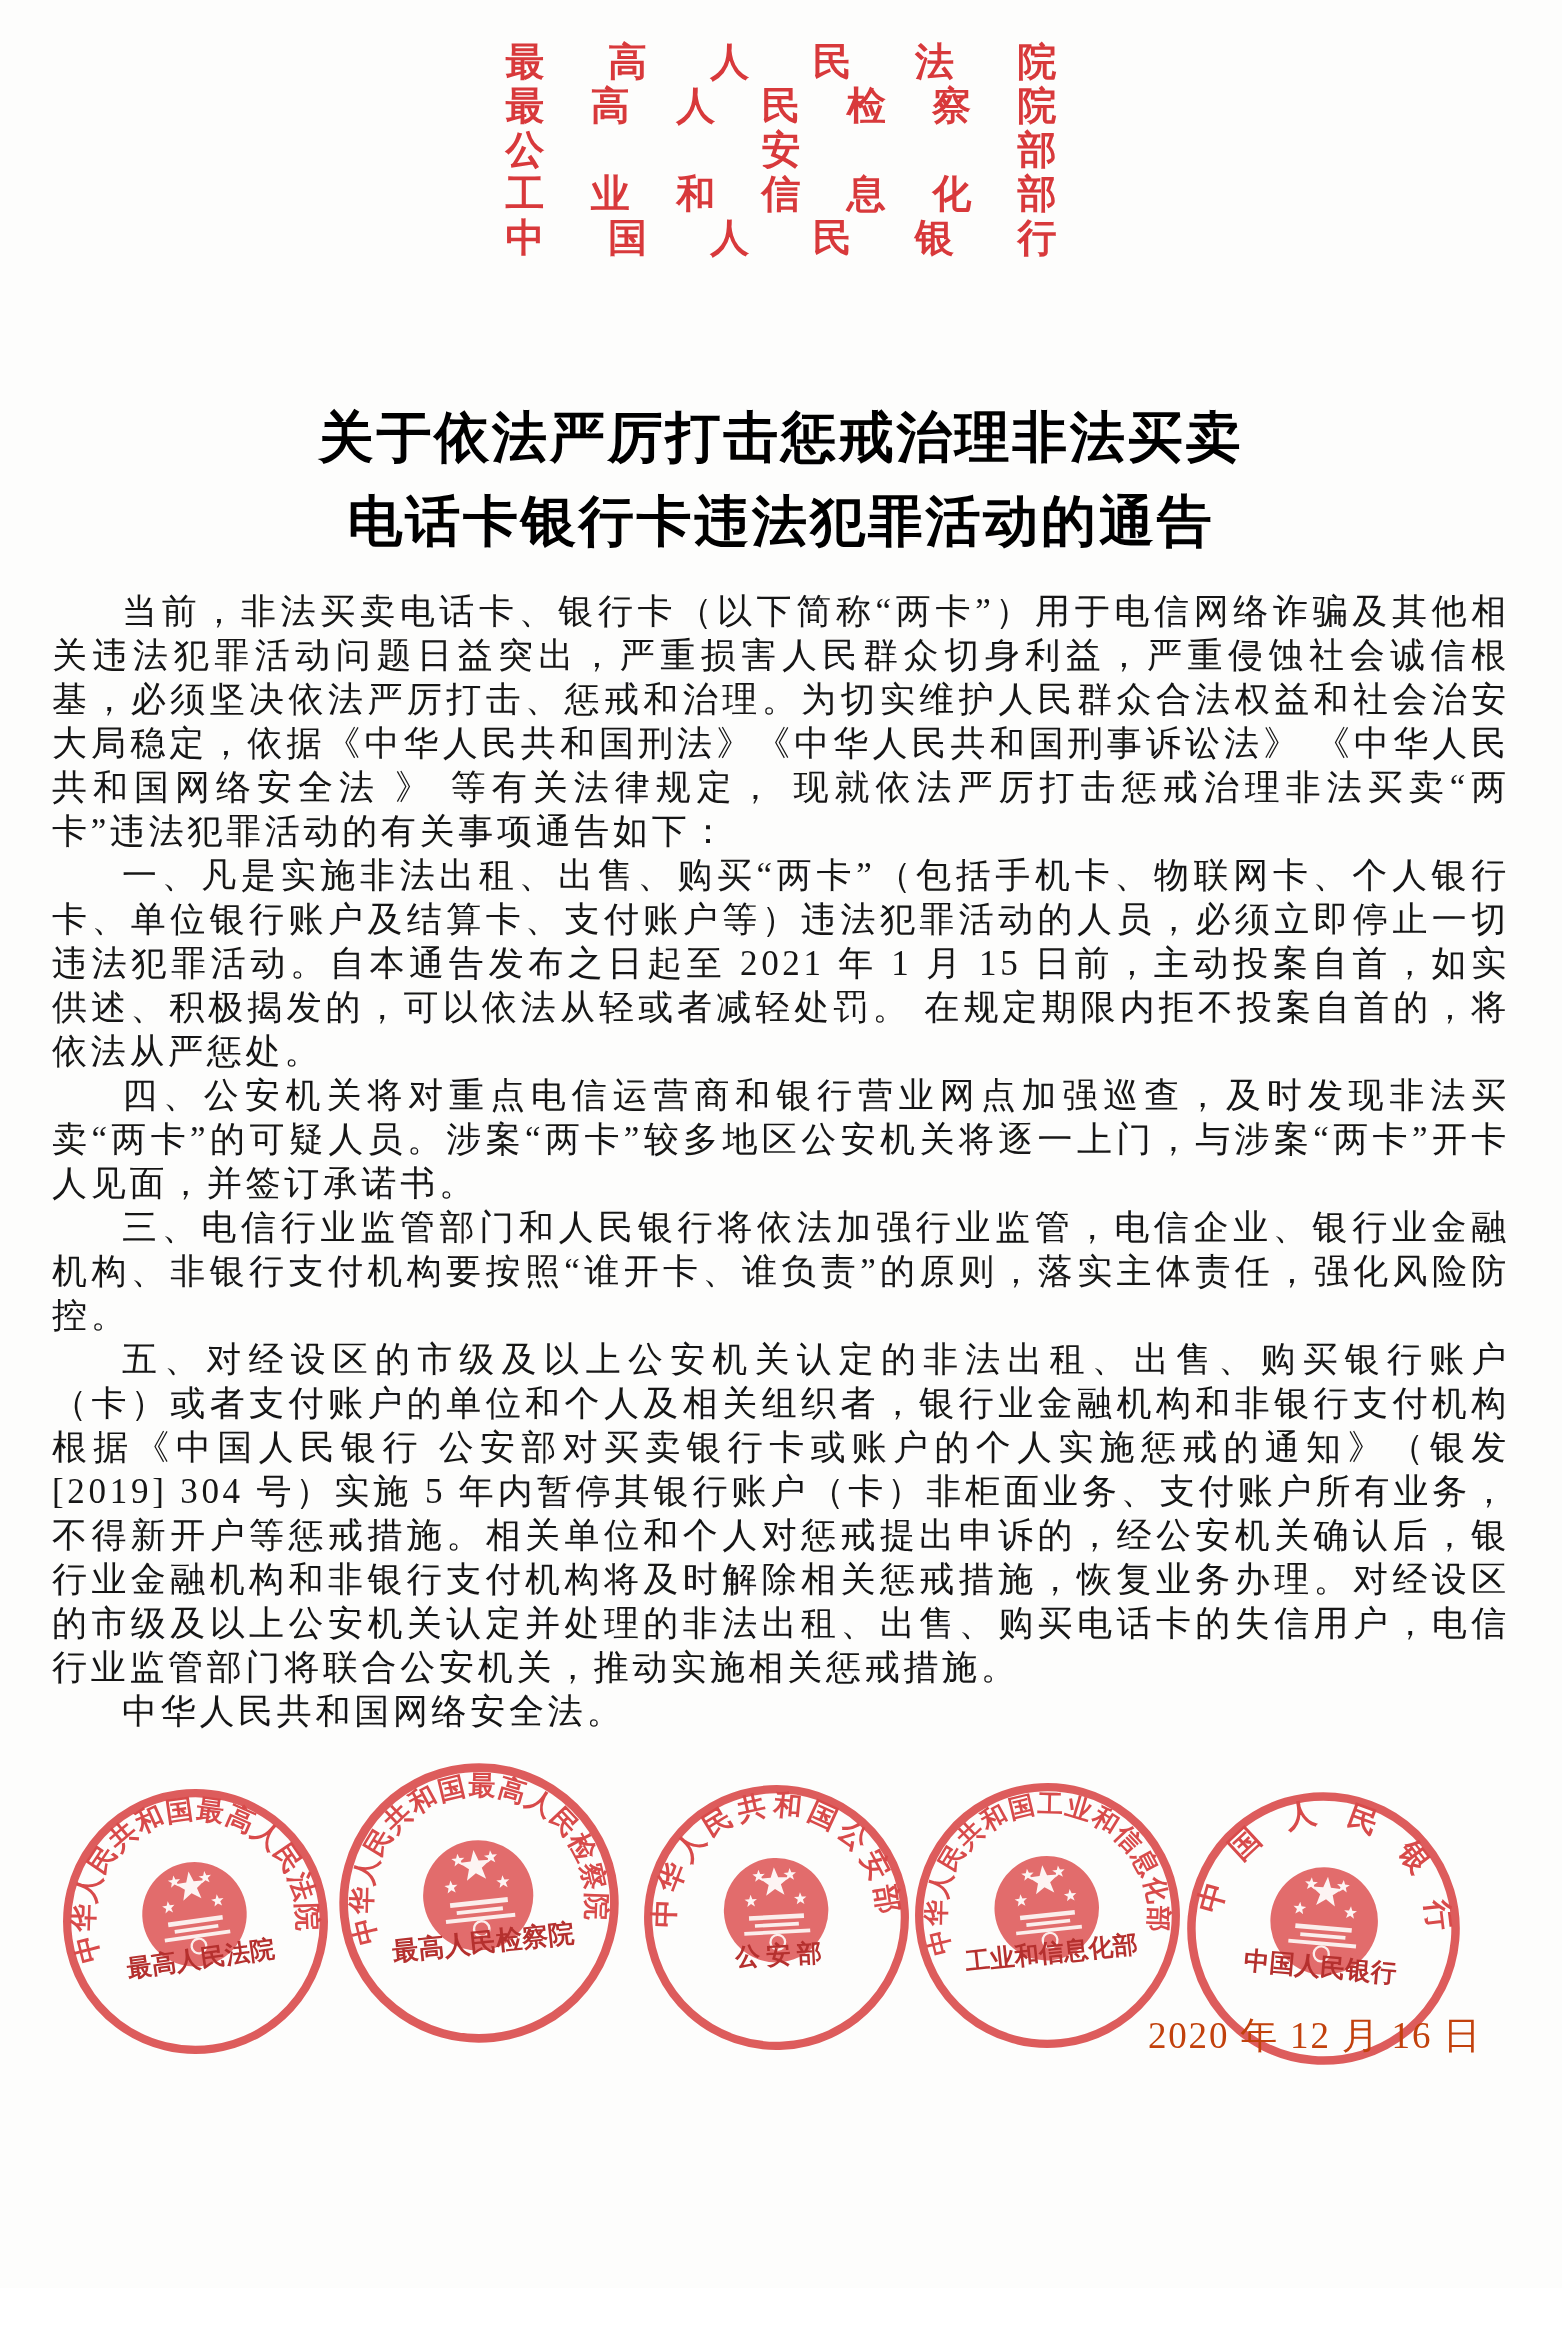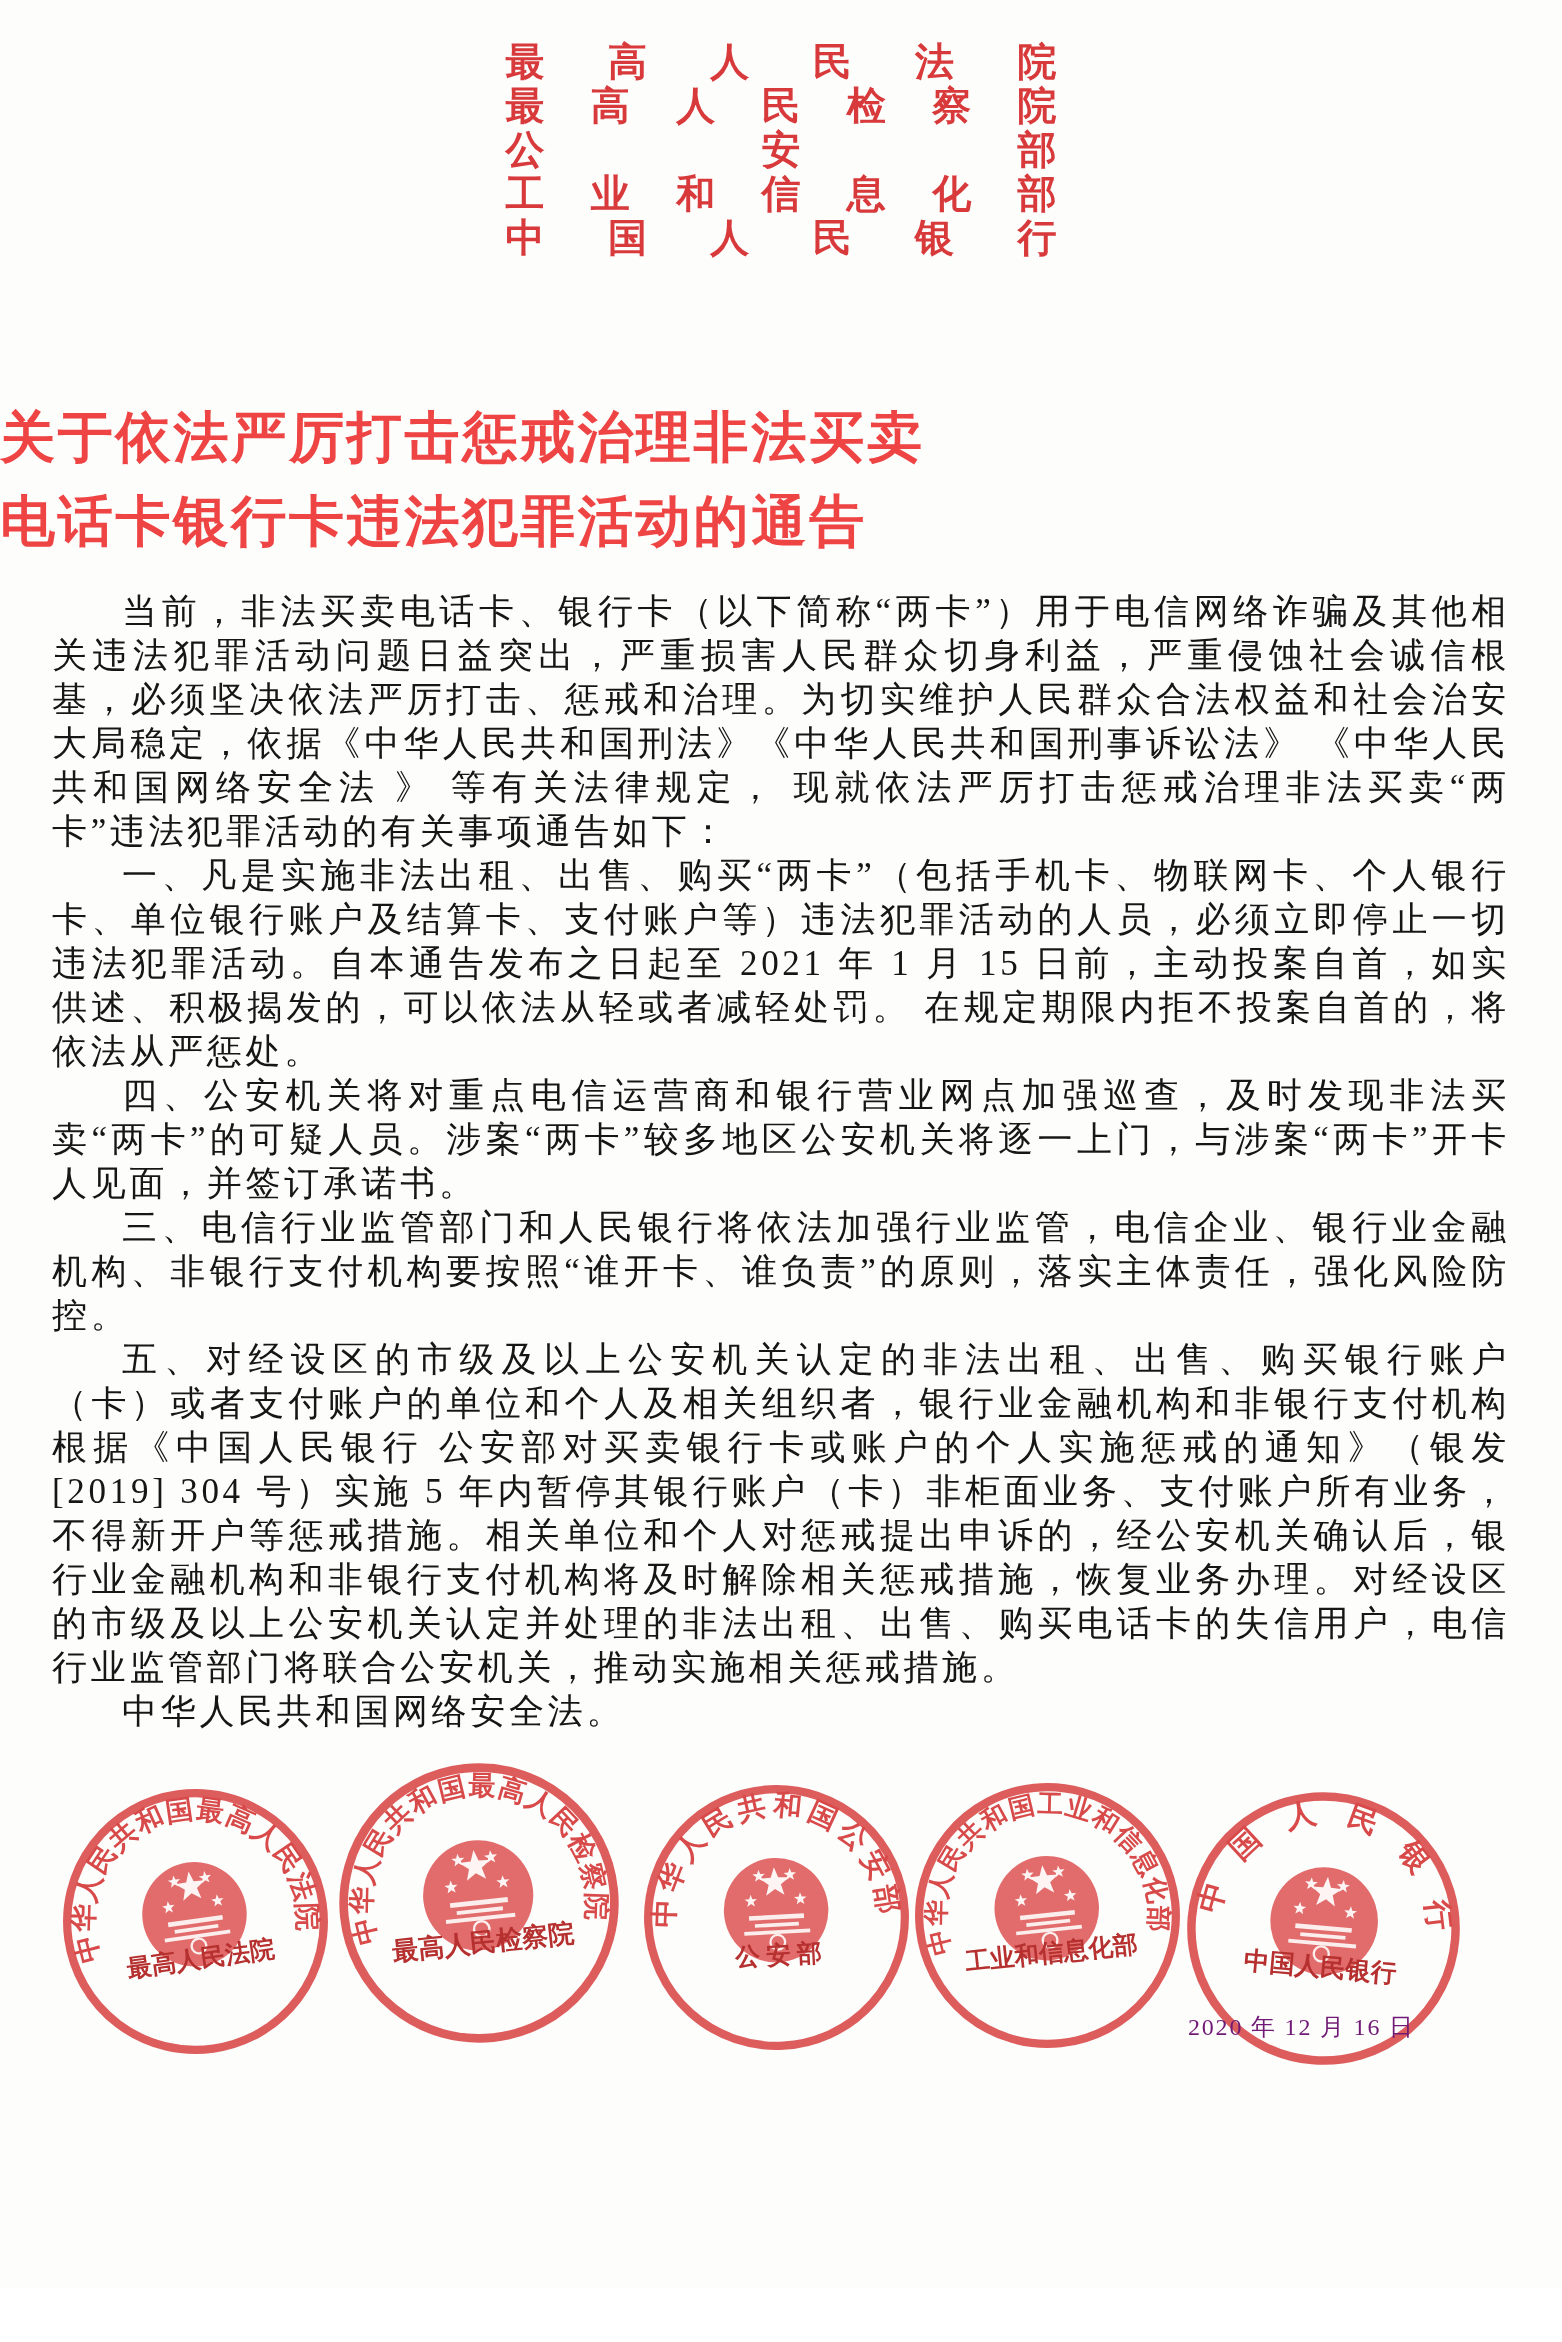--- a/index.html
+++ b/index.html
@@ -22,25 +22,26 @@
     font-weight:bold;
     font-size:39px;
     line-height:44px;
     text-align:justify;
     text-align-last:justify;
     -moz-text-align-last:justify;
   }
   
   .title{
     margin:136px 0 0 0;
+    text-align:center;
     font-weight:bold;
     font-size:55px;
     line-height:84px;
     letter-spacing:2.8px;
-    color:#ef4444;
+    color:#000000;
   }
   .title-line{display:block;}
   
   .bodytext{
     width:1458px;
     margin:26px auto 0 auto;
   }
   .bodytext p{
     margin:0;
     font-size:35px;
@@ -74,25 +75,25 @@
   .gearc{fill:none;stroke:#fbeeec;stroke-width:2.5;}
   .seal-label{
     fill:#b5302e;
     font-size:27px;
     font-weight:bold;
     text-anchor:middle;
     font-family:"Liberation Serif","DejaVu Serif",serif;
   }
   .issue-date{
     position:absolute;
-    left:1137px;
+    left:1097px;
     top:255px;
-    font-size:24px;
+    font-size:37px;
     letter-spacing:1.8px;
-    color:#701a75;
+    color:#c2410c;
     white-space:nowrap;
   }
 </style>
 </head>
 <body>
 
 <svg width="0" height="0" style="position:absolute" aria-hidden="true">
   <defs>
     <path id="sealArc" d="M 42.9 182.7 A 112 112 0 1 1 257.1 182.7" fill="none"></path>
     <polygon id="starShape" class="star" points="0,-17 4.11,-5.66 16.17,-5.25 6.66,2.16 9.99,13.75 0,7 -9.99,13.75 -6.66,2.16 -16.17,-5.25 -4.11,-5.66"></polygon>

